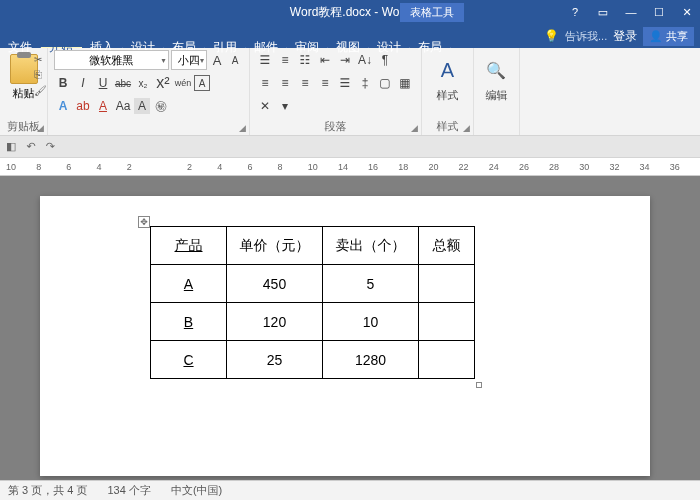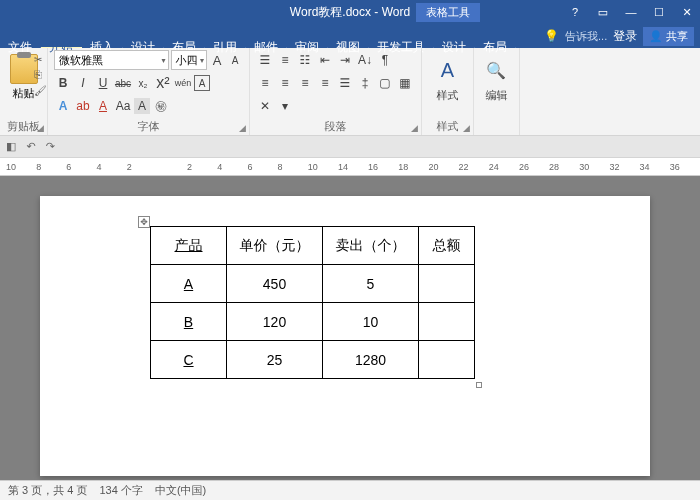--- a/index.html
+++ b/index.html
@@ -1,20 +1,20 @@
 <!DOCTYPE html>
 <html><head>
 <meta charset="utf-8">
 <style>
   * { box-sizing: border-box; margin: 0; padding: 0; font-family: "Microsoft YaHei", "微软雅黑", sans-serif; }
   body { width: 700px; height: 500px; background: #e6e6e6; overflow: hidden; font-size: 12px; }
   
   .titlebar { height: 24px; background: #2b579a; color: white; display: flex; align-items: center; position: relative; }
   .titlebar-title { position: absolute; left: 50%; transform: translateX(-50%); font-size: 12px; }
-  .titlebar-context { position: absolute; left: 416px; background: #4472c4; padding: 2px 10px; font-size: 11px; }
+  .titlebar-context { position: absolute; left: 400px; background: #4472c4; padding: 2px 10px; font-size: 11px; }
   .titlebar-icons { position: absolute; right: 0; display: flex; gap: 2px; }
   .titlebar-icons span { width: 26px; text-align: center; font-size: 11px; }
   
   .tabs { height: 24px; background: #2b579a; display: flex; align-items: stretch; color: white; font-size: 12px; }
   .tab { padding: 0 8px; display: flex; align-items: center; cursor: pointer; border-right: 1px solid rgba(255,255,255,0.15); margin-top: 23px; }
   .tab.active { background: #fef9c3; color: #2b579a; }
   .tab-right { margin-left: auto; display: flex; align-items: center; gap: 6px; padding: 0 6px; }
   .tab-right .tellme { color: #c9d8ef; font-size: 11px; }
   .tab-right .share { background: #4472c4; padding: 2px 6px; font-size: 11px; }
   
@@ -24,21 +24,21 @@
   .group-launcher { position: absolute; bottom: 2px; right: 3px; font-size: 9px; color: #888; }
   
   .clipboard-grp { width: 48px; }
   .paste-btn { display: flex; flex-direction: column; align-items: center; gap: 2px; padding-top: 4px; }
   .paste-icon { width: 28px; height: 30px; background: linear-gradient(#f9d77e,#e8b74a); border: 1px solid #c89a3a; border-radius: 2px; position: relative; }
   .paste-icon::before { content: ""; position: absolute; top: -3px; left: 6px; width: 14px; height: 6px; background: #888; border-radius: 2px; }
   .mini-icons { position: absolute; top: 6px; left: 34px; display: flex; flex-direction: column; gap: 4px; font-size: 10px; color: #555; }
   
   .font-grp { width: 202px; }
   .font-row { display: flex; gap: 2px; align-items: center; margin-bottom: 3px; height: 20px; }
-  .combo { border: 1px solid #c0c0c0; background: white; height: 20px; display: flex; align-items: center; padding: 0 4px; font-size: 11px; position: relative; }
+  .combo { border: 1px solid #c0c0c0; background: white; height: 20px; display: flex; align-items: center; padding: 0 4px; font-size: 11px; position: relative; justify-content: center; }
   .combo .drop { position: absolute; right: 2px; font-size: 8px; color: #666; }
   .font-name { width: 128px; }
   .font-size { width: 40px; }
   .btn { width: 18px; height: 20px; display: flex; align-items: center; justify-content: center; font-size: 12px; color: #444; cursor: pointer; }
   
   .para-grp { width: 172px; }
   
   .styles-grp { width: 52px; align-items: center; }
   .styles-icon { width: 32px; height: 32px; margin-top: 4px; display: flex; align-items: center; justify-content: center; font-size: 20px; color: #2b579a; }
   .styles-label { font-size: 11px; margin-top: 2px; color: #444; }
@@ -56,21 +56,21 @@
   
   table.doc-table { border-collapse: collapse; }
   table.doc-table td { border: 1.5px solid #000; text-align: center; font-size: 14px; padding: 0; height: 38px; }
   .col1 { width: 76px; text-decoration: underline; }
   .col2 { width: 96px; }
   .col3 { width: 96px; }
   .col4 { width: 56px; }
   
   .resize-sq { position: absolute; width: 6px; height: 6px; border: 1px solid #888; background: white; }
   
-  .statusbar { position: absolute; bottom: 0; left: 0; right: 0; height: 20px; background: #f3f3f3; border-top: 1px solid #ccc; display: flex; align-items: center; font-size: 11px; color: #555; padding: 0 8px; gap: 12px; }
+  .statusbar { position: absolute; bottom: 0; left: 0; right: 0; height: 20px; background: #f3f3f3; border-top: 1px solid #ccc; display: flex; align-items: center; font-size: 11px; color: #555; padding: 0 8px; gap: 20px; }
 </style>
 </head>
 <body>
 
 <div class="titlebar">
   <span class="titlebar-title">Word教程.docx - Word</span>
   <span class="titlebar-context">表格工具</span>
   <div class="titlebar-icons">
     <span>?</span>
     <span>▭</span>
@@ -83,21 +83,20 @@
 <div class="tabs">
   <div class="tab">文件</div>
   <div class="tab active">开始</div>
   <div class="tab">插入</div>
   <div class="tab">设计</div>
   <div class="tab">布局</div>
   <div class="tab">引用</div>
   <div class="tab">邮件</div>
   <div class="tab">审阅</div>
   <div class="tab">视图</div>
-  <div class="tab">开发工具</div>
   <div class="tab">设计</div>
   <div class="tab">布局</div>
   <div class="tab-right">
     <span>💡</span>
     <span class="tellme">告诉我...</span>
     <span>登录</span>
     <span class="share">👤 <span>共享</span></span>
   </div>
 </div>
 
@@ -140,21 +139,20 @@
       <div class="btn" style="border:1px solid #666;font-size:10px;width:16px;height:16px;">A</div>
     </div>
     <div class="font-row">
       <div class="btn" style="color:#4a90d9;font-weight:bold;">A</div>
       <div class="btn" style="color:#c0392b;">ab</div>
       <div class="btn" style="color:#c0392b;text-decoration:underline;">A</div>
       <div class="btn">Aa</div>
       <div class="btn" style="background:#ddd;width:16px;height:16px;">A</div>
       <div class="btn">㊙</div>
     </div>
-    <div class="group-label">字体</div>
     <div class="group-launcher">◢</div>
   </div>
 
   <div class="group para-grp">
     <div class="font-row">
       <div class="btn">☰</div>
       <div class="btn">≡</div>
       <div class="btn">☷</div>
       <div class="btn">⇤</div>
       <div class="btn">⇥</div>

